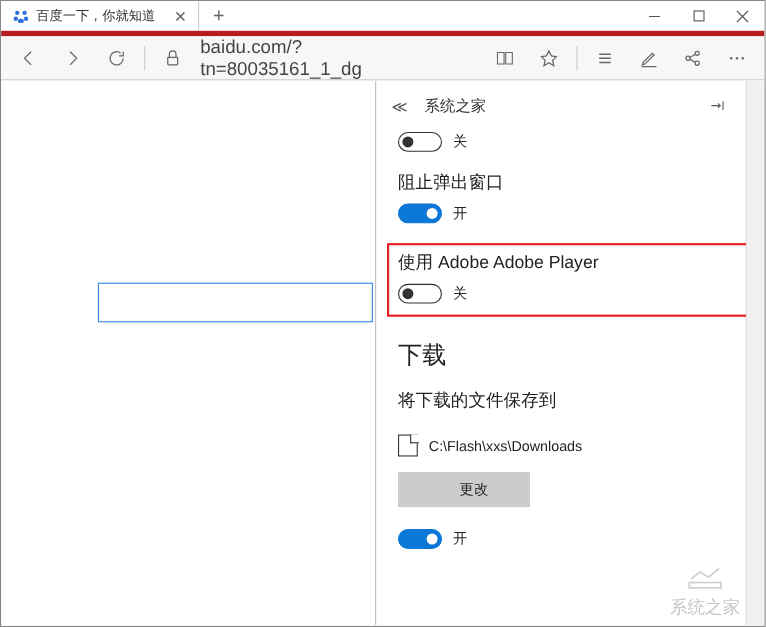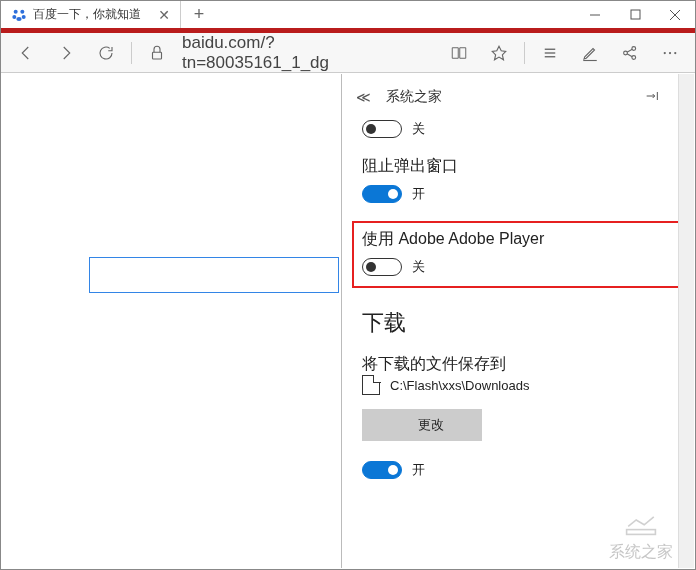--- a/index.html
+++ b/index.html
@@ -199,21 +199,21 @@
         <div class="setting-label">使用 Adobe Adobe Player</div>
         <div class="toggle-row" style="margin-top:8px">
           <div class="toggle off">
               <div class="knob"></div>
             </div>
           <span class="toggle-state">关</span>
         </div>
       </div>
 
       <div class="section-title">下载</div>
-      <div class="setting-label" style="margin-bottom:0">将下载的文件保存到</div>
+      <div class="setting-label" style="margin-bottom:20px">将下载的文件保存到</div>
       <div class="folder-row">
         <div class="folder-icon"></div>
         <span>C:\Flash\xxs\Downloads</span>
       </div>
       <button class="change-btn">更改</button>
 
       <div class="setting-row">
         <div class="toggle-row">
           <div class="toggle on">
               <div class="knob"></div>

